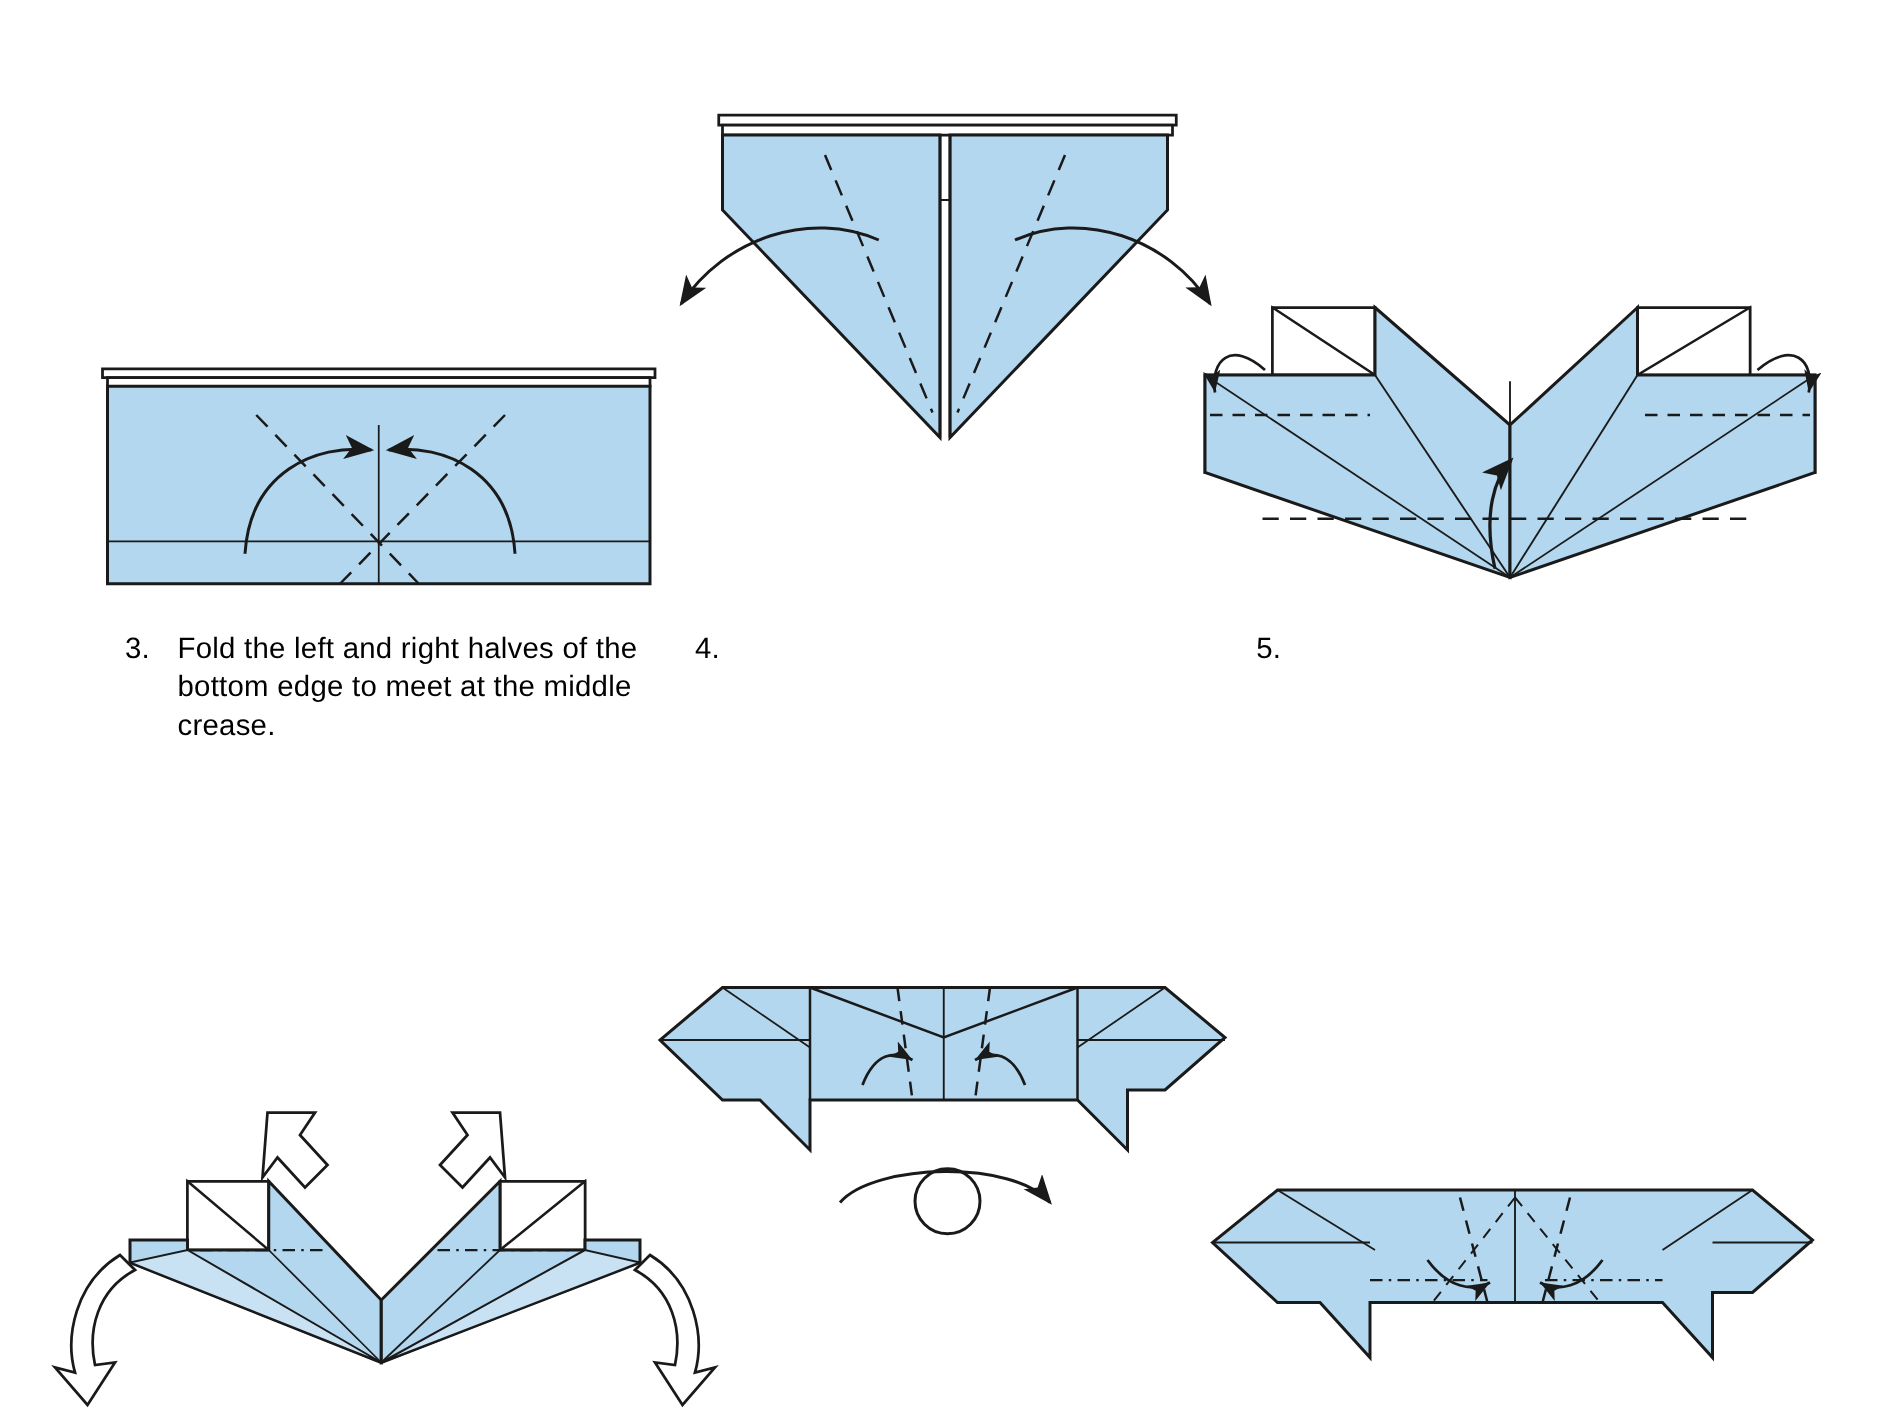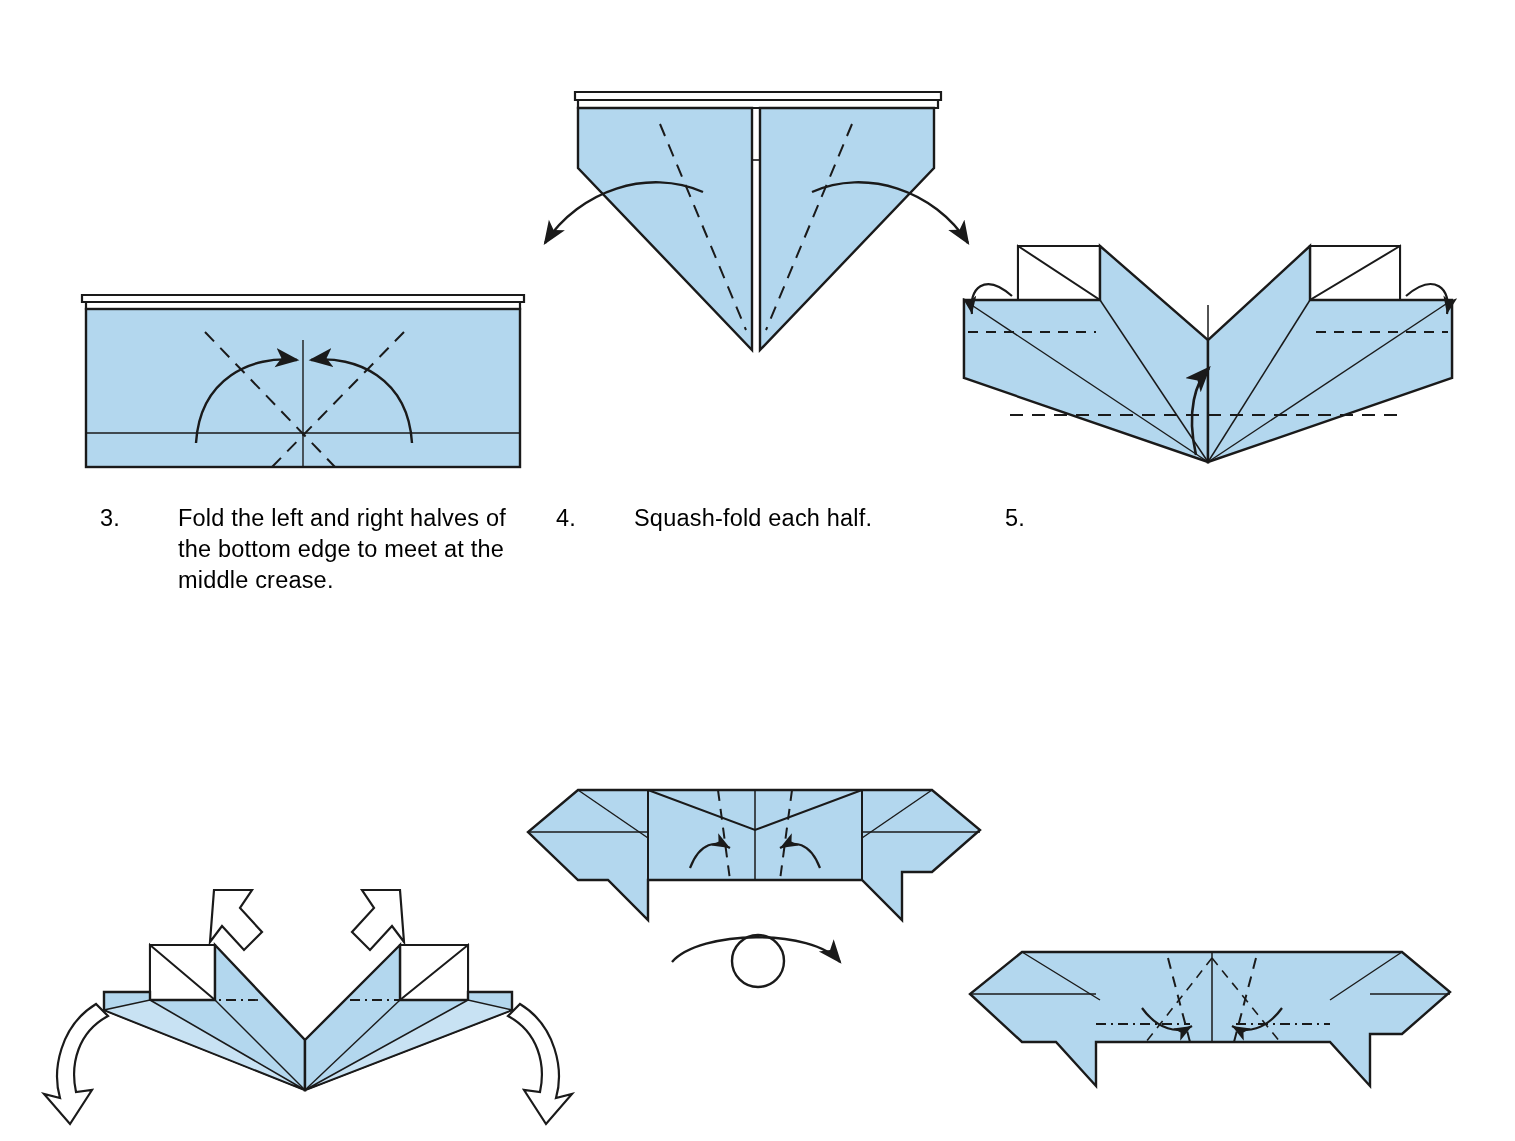--- a/index.html
+++ b/index.html
@@ -30,21 +30,20 @@
     line-height: 31px;
     letter-spacing: 0.2px;
   }
   .step-num {
     width: 42px;
     flex: 0 0 42px;
     text-align: left;
   }
   .step-text {
     flex: 1 1 auto;
-    margin-left: 36px;
   }
   #caption-3 { left: 100px; top: 503px; width: 430px; }
   #caption-4 { left: 556px; top: 503px; width: 360px; }
   #caption-5 { left: 1005px; top: 503px; width: 420px; }
   svg { display: block; }
 </style>
 </head>
 <body>
 
 <svg id="sheet" viewBox="0 0 1515 1141" xmlns="http://www.w3.org/2000/svg">
@@ -186,18 +185,17 @@
   </g>
 </svg>
 
 <div class="step-caption" id="caption-3">
   <span class="step-num">3.</span>
   <span class="step-text">Fold the left and right halves of the bottom edge to meet at the middle crease.</span>
 </div>
 
 <div class="step-caption" id="caption-4">
   <span class="step-num">4.</span>
-  <span class="step-text">Squash-fold each half.</span>
 </div>
 
 <div class="step-caption" id="caption-5">
   <span class="step-num">5.</span>
 </div>
 
 </body></html>

